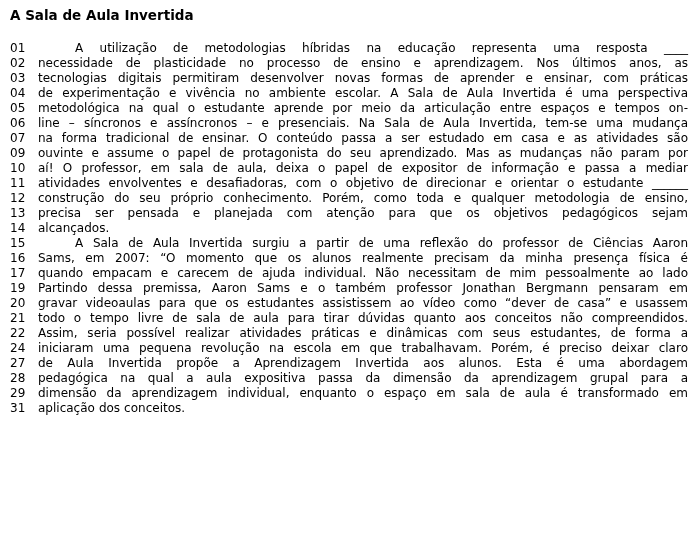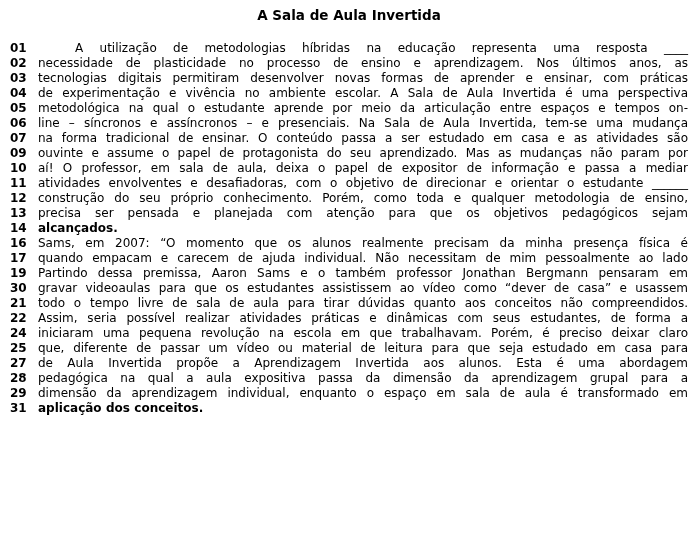--- a/index.html
+++ b/index.html
@@ -17,53 +17,50 @@
   .page {
     box-sizing: border-box;
     width: 697px;
     height: 543px;
     padding: 7px 9px 0 10px;
     background: #ffffff;
   }
   .title {
     font-size: 13.5px;
     font-weight: bold;
-    text-align: center;
     line-height: 17px;
     margin: 0 0 17px 0;
   }
   .body-text {
     width: 100%;
   }
   .line {
     display: flex;
     line-height: 15px;
     font-size: 12px;
   }
   .num {
     flex: 0 0 28px;
     width: 28px;
     text-align: left;
-    font-weight: bold;
   }
   .txt {
     flex: 1 1 auto;
     min-width: 0;
     text-align: justify;
     text-align-last: justify;
     -moz-text-align-last: justify;
     word-spacing: 0.2px;
   }
   .txt.indent {
     text-indent: 37px;
   }
   .txt.paraend {
     text-align: left;
     text-align-last: left;
-    font-weight: bold;
     -moz-text-align-last: left;
   }
 </style>
 </head>
 <body>
 
 <div class="page">
   <h1 class="title">A Sala de Aula Invertida</h1>
   <div class="body-text">
   <div class="line">
@@ -125,62 +122,62 @@
   <div class="line">
     <span class="num">13</span>
     <span class="txt">precisa ser pensada e planejada com atenção para que os objetivos pedagógicos sejam</span>
   </div>
 
   <div class="line">
     <span class="num">14</span>
     <span class="txt paraend">alcançados.</span>
   </div>
 
+  <div class="line">
+    <span class="num">15</span>
+    <span class="txt indent">A Sala de Aula Invertida surgiu a partir de uma reflexão do professor de Ciências Aaron</span>
+  </div>
 
   <div class="line">
     <span class="num">16</span>
     <span class="txt">Sams, em 2007: “O momento que os alunos realmente precisam da minha presença física é</span>
   </div>
 
   <div class="line">
     <span class="num">17</span>
     <span class="txt">quando empacam e carecem de ajuda individual. Não necessitam de mim pessoalmente ao lado</span>
   </div>
 
 
   <div class="line">
     <span class="num">19</span>
     <span class="txt">Partindo dessa premissa, Aaron Sams e o também professor Jonathan Bergmann pensaram em</span>
   </div>
 
   <div class="line">
-    <span class="num">30</span>
+    <span class="num">20</span>
     <span class="txt">gravar videoaulas para que os estudantes assistissem ao vídeo como “dever de casa” e usassem</span>
   </div>
 
   <div class="line">
     <span class="num">21</span>
     <span class="txt">todo o tempo livre de sala de aula para tirar dúvidas quanto aos conceitos não compreendidos.</span>
   </div>
 
   <div class="line">
     <span class="num">22</span>
     <span class="txt">Assim, seria possível realizar atividades práticas e dinâmicas com seus estudantes, de forma a</span>
   </div>
 
 
   <div class="line">
     <span class="num">24</span>
     <span class="txt">iniciaram uma pequena revolução na escola em que trabalhavam. Porém, é preciso deixar claro</span>
   </div>
 
-  <div class="line">
-    <span class="num">25</span>
-    <span class="txt">que, diferente de passar um vídeo ou material de leitura para que seja estudado em casa para</span>
-  </div>
 
 
   <div class="line">
     <span class="num">27</span>
     <span class="txt">de Aula Invertida propõe a Aprendizagem Invertida aos alunos. Esta é uma abordagem</span>
   </div>
 
   <div class="line">
     <span class="num">28</span>
     <span class="txt">pedagógica na qual a aula expositiva passa da dimensão da aprendizagem grupal para a</span>

